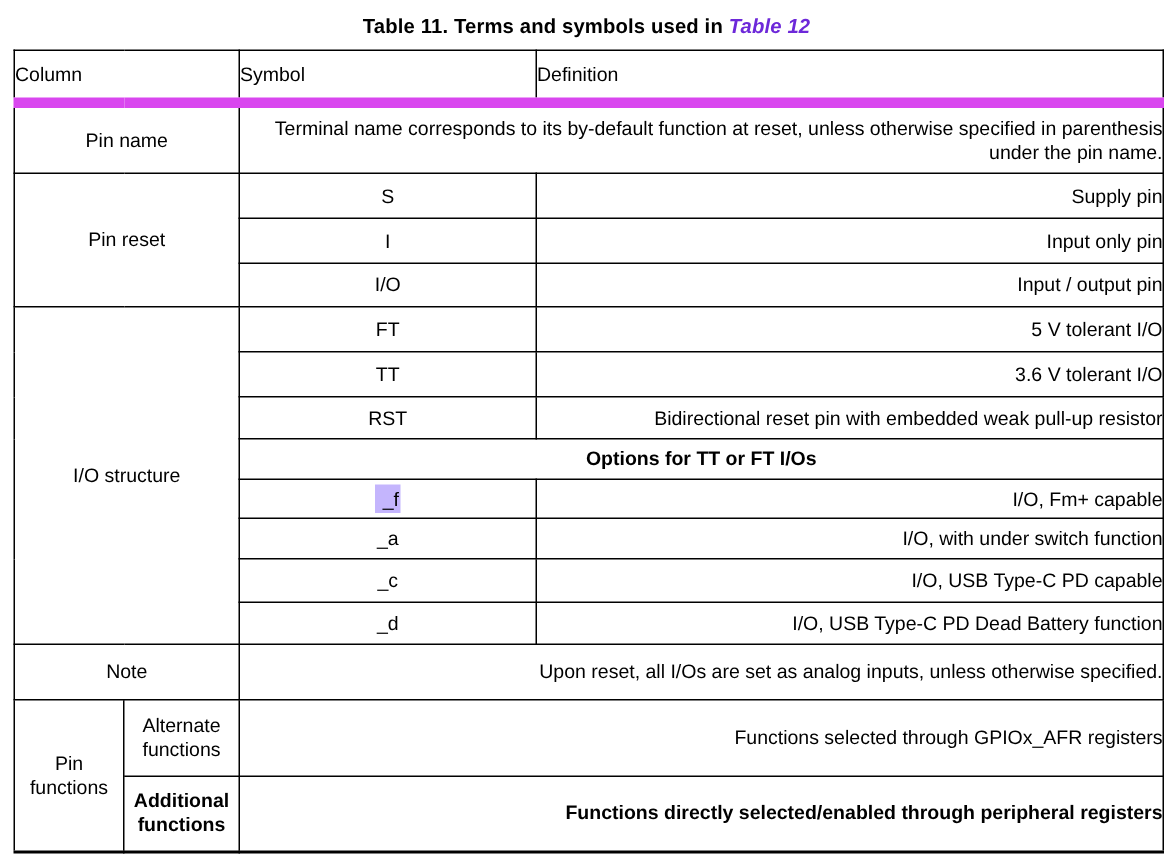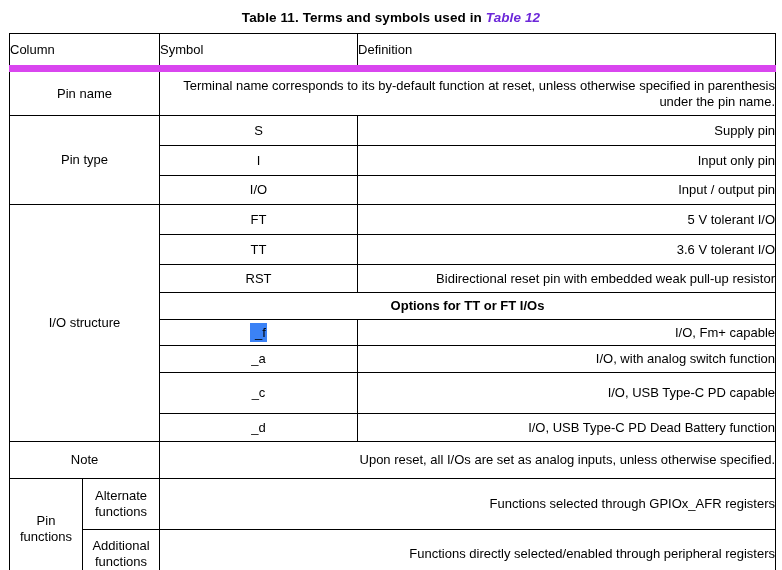--- a/index.html
+++ b/index.html
@@ -61,39 +61,39 @@
   .options-hdr {
     font-weight: bold;
     text-align: center;
   }
   .sub-label {
     text-align: center;
     padding: 2px 3px;
     margin-left: 44px;
   }
   .hl {
-    background: #3b82f6;
+    background: #c4b5fd;
     padding: 2px 1px 2px 5px;
   }
   
   tr.r-pinname { height: 47px; }
   tr.r-s   { height: 30px; }
   tr.r-i   { height: 30px; }
   tr.r-io  { height: 29px; }
   tr.r-ft  { height: 30px; }
   tr.r-tt  { height: 30px; }
   tr.r-rst { height: 28px; }
   tr.r-opt { height: 27px; }
   tr.r-f   { height: 26px; }
   tr.r-a   { height: 27px; }
-  tr.r-c   { height: 41px; }
+  tr.r-c   { height: 29px; }
   tr.r-d   { height: 28px; margin-top: 45px; }
   tr.r-note { height: 37px; }
   tr.r-alt { height: 51px; }
-  tr.r-add { height: 50px; }
+  tr.r-add { height: 50px; font-weight: bold; }
 </style>
 </head>
 <body>
 
 <div class="page-title">
   <span>Table 11. Terms and symbols used in</span><span>&nbsp;</span><span class="doc-link">Table 12</span>
 </div>
 
 <table class="terms">
   <colgroup>
@@ -109,21 +109,21 @@
     <td>Symbol</td>
     <td>Definition</td>
   </tr>
 
   <tr class="r-pinname">
     <td colspan="2" class="label-cell">Pin name</td>
     <td colspan="2" class="def">Terminal name corresponds to its by-default function at reset, unless otherwise specified in parenthesis under the pin name.</td>
   </tr>
 
   <tr class="r-s">
-    <td colspan="2" rowspan="3" class="label-cell">Pin type</td>
+    <td colspan="2" rowspan="3" class="label-cell">Pin reset</td>
     <td class="c">S</td>
     <td class="def">Supply pin</td>
   </tr>
   <tr class="r-i">
     <td class="c">I</td>
     <td class="def">Input only pin</td>
   </tr>
   <tr class="r-io">
     <td class="c">I/O</td>
     <td class="def">Input / output pin</td>
@@ -144,21 +144,21 @@
   </tr>
   <tr class="r-opt">
     <td colspan="2" class="options-hdr">Options for TT or FT I/Os</td>
   </tr>
   <tr class="r-f">
     <td class="c"><span class="hl">_f</span></td>
     <td class="def">I/O, Fm+ capable</td>
   </tr>
   <tr class="r-a">
     <td class="c">_a</td>
-    <td class="def">I/O, with analog switch function</td>
+    <td class="def">I/O, with under switch function</td>
   </tr>
   <tr class="r-c">
     <td class="c">_c</td>
     <td class="def">I/O, USB Type-C PD capable</td>
   </tr>
   <tr class="r-d">
     <td class="c">_d</td>
     <td class="def">I/O, USB Type-C PD Dead Battery function</td>
   </tr>
 

